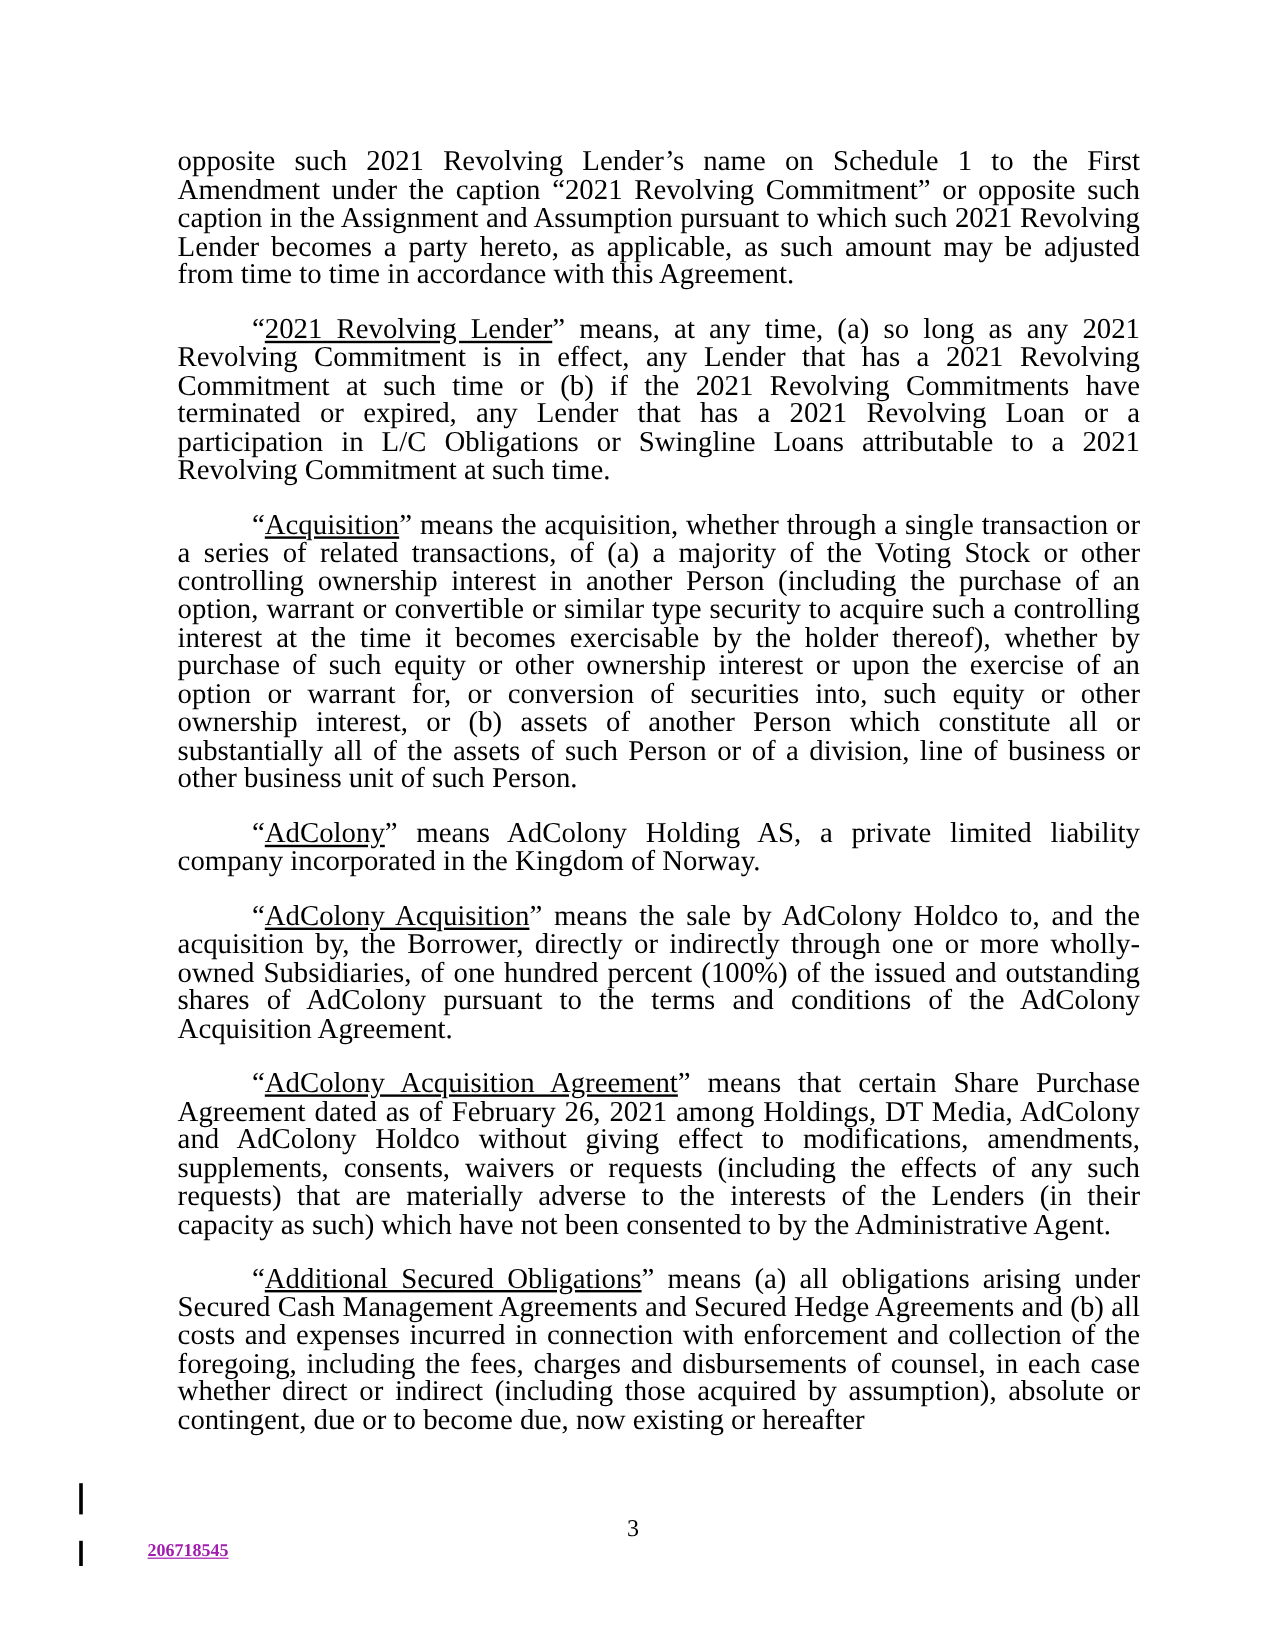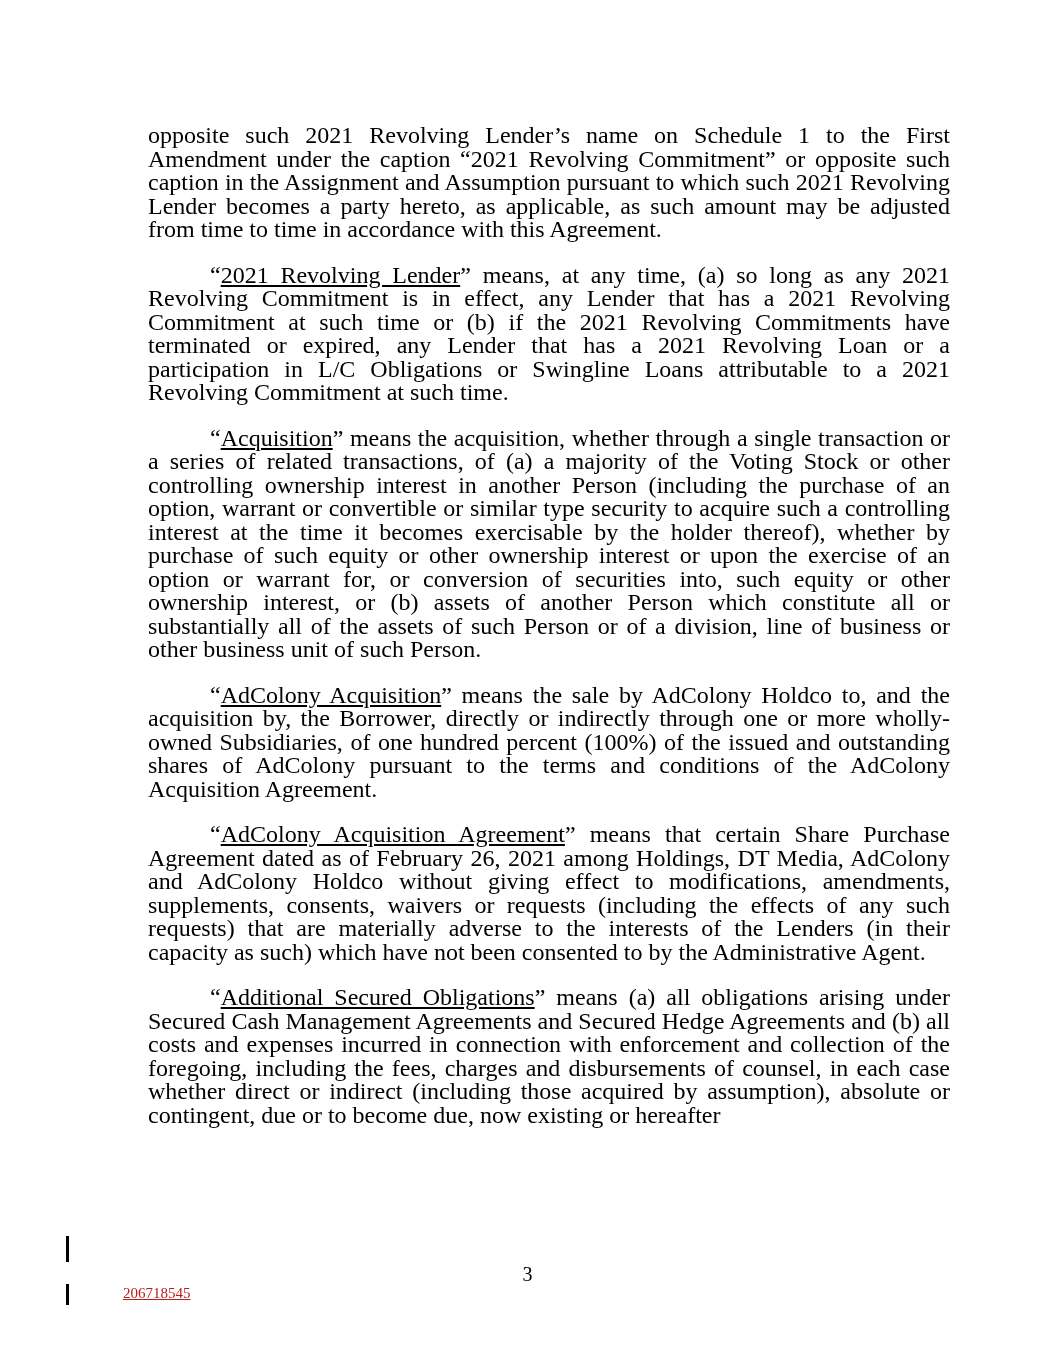--- a/index.html
+++ b/index.html
@@ -65,25 +65,26 @@
 </style>
 </head>
 <body>
 
 <div class="page">
 
   <div class="content" id="document-body">
       <p class="para no-indent"><span class="seg-plain">opposite such 2021 Revolving Lender’s name on Schedule 1 to the First Amendment under the caption “2021 Revolving Commitment” or opposite such caption in the Assignment and Assumption pursuant to which such 2021 Revolving Lender becomes a party hereto, as applicable, as such amount may be adjusted from time to time in accordance with this Agreement.</span></p>
       <p class="para"><span class="seg-plain">“</span><span class="seg-term">2021 Revolving Lender</span><span class="seg-plain">” means, at any time, (a) so long as any 2021 Revolving Commitment is in effect, any Lender that has a 2021 Revolving Commitment at such time or (b) if the 2021 Revolving Commitments have terminated or expired, any Lender that has a 2021 Revolving Loan or a participation in L/C Obligations or Swingline Loans attributable to a 2021 Revolving Commitment at such time.</span></p>
       <p class="para"><span class="seg-plain">“</span><span class="seg-term">Acquisition</span><span class="seg-plain">” means the acquisition, whether through a single transaction or a series of related transactions, of (a) a majority of the Voting Stock or other controlling ownership interest in another Person (including the purchase of an option, warrant or convertible or similar type security to acquire such a controlling interest at the time it becomes exercisable by the holder thereof), whether by purchase of such equity or other ownership interest or upon the exercise of an option or warrant for, or conversion of securities into, such equity or other ownership interest, or (b) assets of another Person which constitute all or substantially all of the assets of such Person or of a division, line of business or other business unit of such Person.</span></p>
+      <p class="para"><span class="seg-plain">“</span><span class="seg-term">AdColony</span><span class="seg-plain">” means AdColony Holding AS, a private limited liability company incorporated in the Kingdom of Norway.</span></p>
       <p class="para"><span class="seg-plain">“</span><span class="seg-term">AdColony Acquisition</span><span class="seg-plain">” means the sale by AdColony Holdco to, and the acquisition by, the Borrower, directly or indirectly through one or more wholly-owned Subsidiaries, of one hundred percent (100%) of the issued and outstanding shares of AdColony pursuant to the terms and conditions of the AdColony Acquisition Agreement.</span></p>
       <p class="para"><span class="seg-plain">“</span><span class="seg-term">AdColony Acquisition Agreement</span><span class="seg-plain">” means that certain Share Purchase Agreement dated as of February 26, 2021 among Holdings, DT Media, AdColony and AdColony Holdco without giving effect to modifications, amendments, supplements, consents, waivers or requests (including the effects of any such requests) that are materially adverse to the interests of the Lenders (in their capacity as such) which have not been consented to by the Administrative Agent.</span></p>
       <p class="para"><span class="seg-plain">“</span><span class="seg-term">Additional Secured Obligations</span><span class="seg-plain">” means (a) all obligations arising under Secured Cash Management Agreements and Secured Hedge Agreements and (b) all costs and expenses incurred in connection with enforcement and collection of the foregoing, including the fees, charges and disbursements of counsel, in each case whether direct or indirect (including those acquired by assumption), absolute or contingent, due or to become due, now existing or hereafter</span></p>
     </div>
 
   <div class="revision-bar bar-1"></div>
   <div class="revision-bar bar-2"></div>
 
   <div class="page-number">3</div>
 
-  <a class="doc-number" style="color: #b91c1c;">206718545</a>
+  <a class="doc-number" style="color: #a21caf; font-weight: bold;">206718545</a>
 
 </div>
 
 </body></html>

